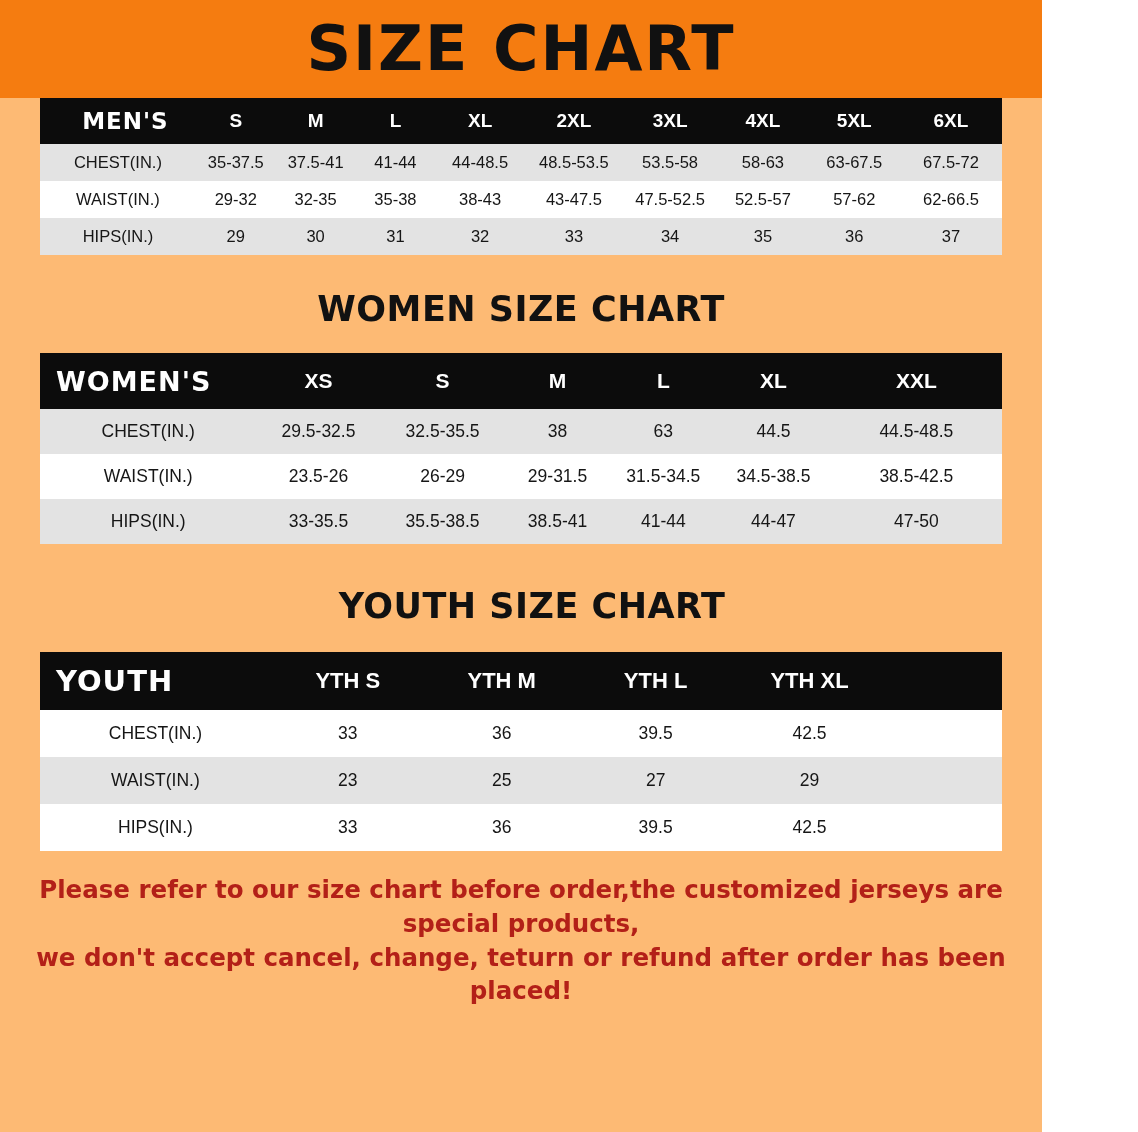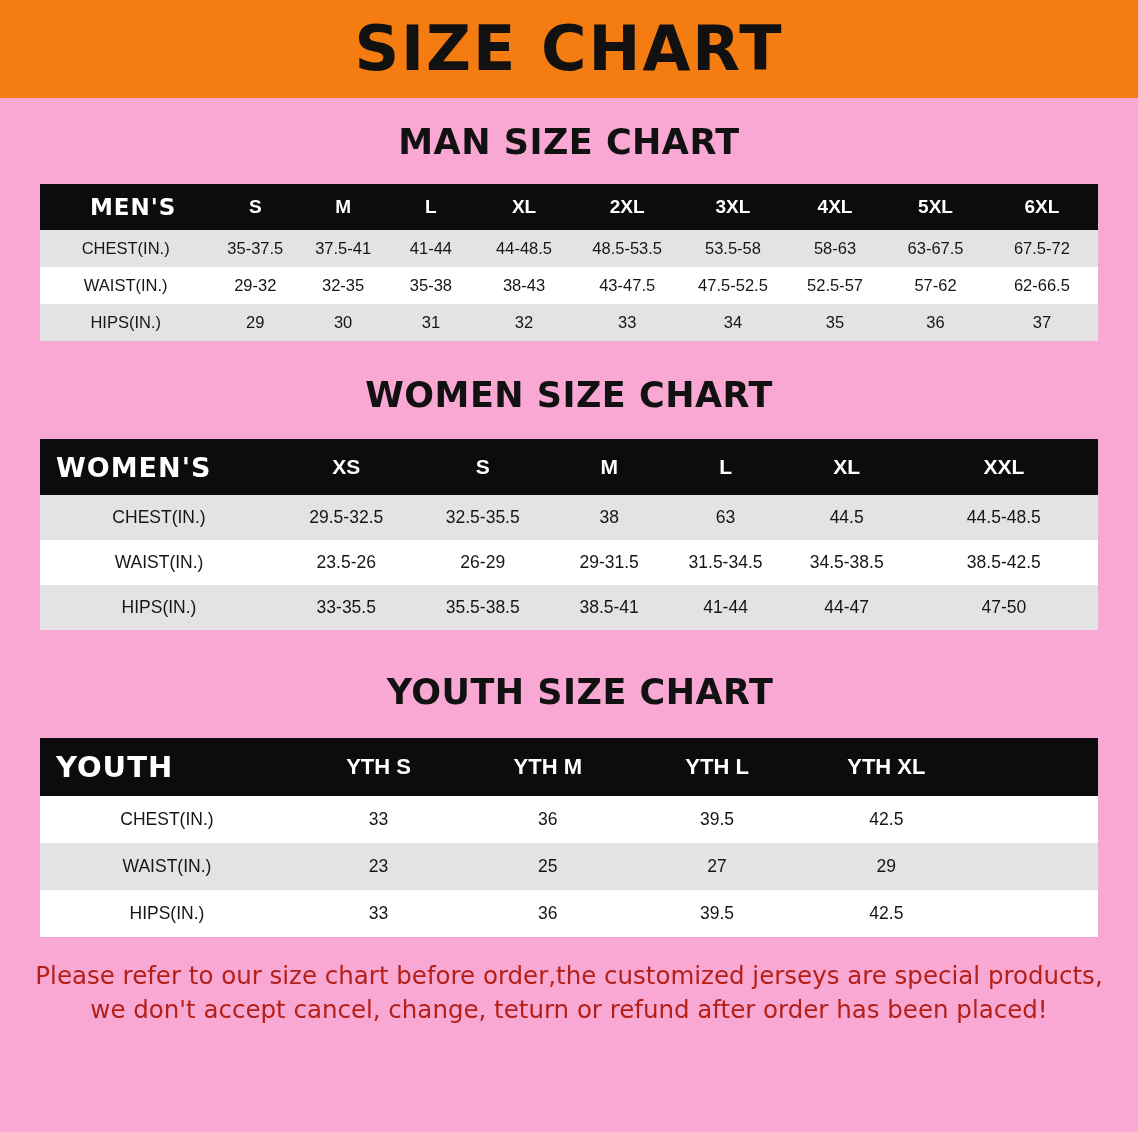--- a/index.html
+++ b/index.html
@@ -8,23 +8,23 @@
   }
   body {
     width: 1138px;
     height: 1132px;
     background: #ffffff;
     font-family: "Liberation Sans", sans-serif;
     overflow: hidden;
   }
   .page {
     position: relative;
-    width: 1138px;
+    width: 1042px;
     height: 1132px;
-    background: #f9a8d4;
+    background: #fdba74;
   }
 
   
   .banner {
     height: 98px;
     background: #f57c10;
     display: flex;
     align-items: center;
     justify-content: center;
   }
@@ -100,33 +100,33 @@
   td.rowlabel { }
 
   
   .note {
     margin: 22px 34px 0 34px;
     color: #b32018;
     font-family: "DejaVu Sans", sans-serif;
     font-size: 24.5px;
     line-height: 1.38;
     text-align: center;
+    font-weight: bold;
   }
   .note span { display: block; }
 </style>
 </head>
 <body>
 
 <div class="page">
 
   <div class="banner">
     <div class="banner-title">SIZE CHART</div>
   </div>
 
-  <div class="section-title man">MAN SIZE CHART</div>
   <div class="table-wrap">
     <table id="men-table">
       <colgroup>
         <col style="width:16.2%">
         <col style="width:8.3%">
           <col style="width:8.3%">
           <col style="width:8.3%">
         <col style="width:9.3%">
           <col style="width:10.2%">
           <col style="width:9.8%">

